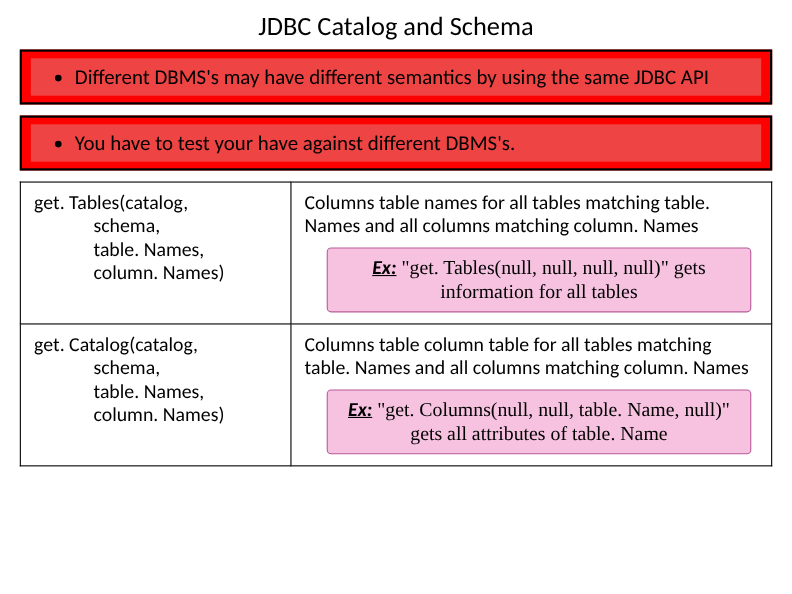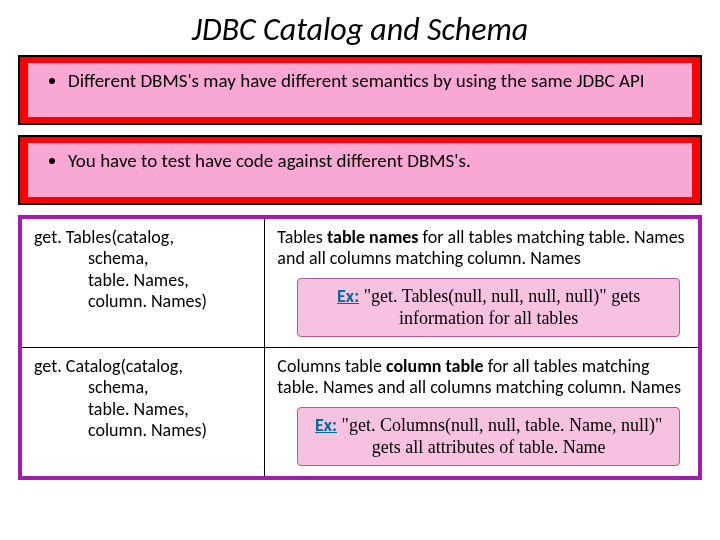--- a/index.html
+++ b/index.html
@@ -6,111 +6,111 @@
   body {
     width: 720px;
     height: 540px;
     background: #fff;
     font-family: Calibri, Arial, sans-serif;
     color: #000;
     overflow: hidden;
   }
   .title {
     text-align: center;
-    font-size: 32px;
+    font-size: 24px;
     font-weight: 400;
     padding: 10px 0 6px 0;
-    font-style: italic;
   }
   .bullet-box {
     margin: 0 18px 10px 18px;
     background: #ff0000;
     border: 2px solid #000;
   }
   .bullet-inner {
     margin: 6px 8px;
-    background: #f9a8d4;
-    padding: 6px 12px 24px 20px;
+    background: #ef4444;
+    padding: 6px 12px 4px 20px;
   }
   .bullet-inner ul {
     list-style: disc;
     padding-left: 20px;
   }
   .bullet-inner li {
     font-size: 19px;
     line-height: 1.25;
   }
   .table {
     margin: 4px 18px 0 18px;
-    border: 4px solid #a21caf;
+    border: 1px solid #a21caf;
     border-collapse: collapse;
     width: calc(100% - 36px);
   }
   .table td {
     border: 1px solid #000;
     vertical-align: top;
     padding: 8px 12px;
     font-size: 18px;
   }
   .left-col { width: 36%; }
   .right-col { width: 64%; }
   .sig-line { line-height: 1.2; }
   .indent { padding-left: 54px; display: block; }
   .desc { line-height: 1.2; margin-bottom: 8px; }
-  .bold { font-weight: 700; margin-top: 36px; }
+  .bold { font-weight: 400; margin-top: 36px; }
   .ex-box {
     background: #f6c2e0;
     border: 1px solid #b85a9a;
     border-radius: 4px;
     padding: 6px 10px;
     font-size: 18px;
     text-align: center;
     margin: 4px 6px 2px 20px;
     line-height: 1.25;
   }
   .ex-label {
-    color: #0369a1;
+    color: #000000;
     font-weight: 700;
     text-decoration: underline;
+    font-style: italic;
   }
   .ex-quote { font-family: "Times New Roman", serif; }
 </style>
 </head>
 <body>
 
 <div class="title">JDBC Catalog and Schema</div>
 
 <div class="bullet-box">
   <div class="bullet-inner">
     <ul>
         <li>Different DBMS's may have different semantics by using the same JDBC API</li>
       </ul>
   </div>
 </div>
 
 <div class="bullet-box">
   <div class="bullet-inner">
     <ul>
-        <li>You have to test have code against different DBMS's.</li>
+        <li>You have to test your have against different DBMS's.</li>
       </ul>
   </div>
 </div>
 
 <table class="table">
   <tbody>
       <tr>
     <td class="left-col">
       <div class="sig-line">get. Tables(catalog,</div>
       <span class="indent sig-line">schema,</span>
       <span class="indent sig-line">table. Names,</span>
       <span class="indent sig-line">column. Names)</span>
     </td>
     <td class="right-col">
       <div class="desc">
-        <span>Tables </span><span class="bold">table names</span><span> for all tables matching table. Names and all columns matching column. Names</span>
+        <span>Columns </span><span class="bold">table names</span><span> for all tables matching table. Names and all columns matching column. Names</span>
       </div>
       <div class="ex-box">
         <span class="ex-label">Ex:</span><span class="ex-quote"> "get. Tables(null, null, null, null)" gets information for all tables</span>
       </div>
     </td>
   </tr>
   <tr>
     <td class="left-col">
       <div class="sig-line">get. Catalog(catalog,</div>
       <span class="indent sig-line">schema,</span>

